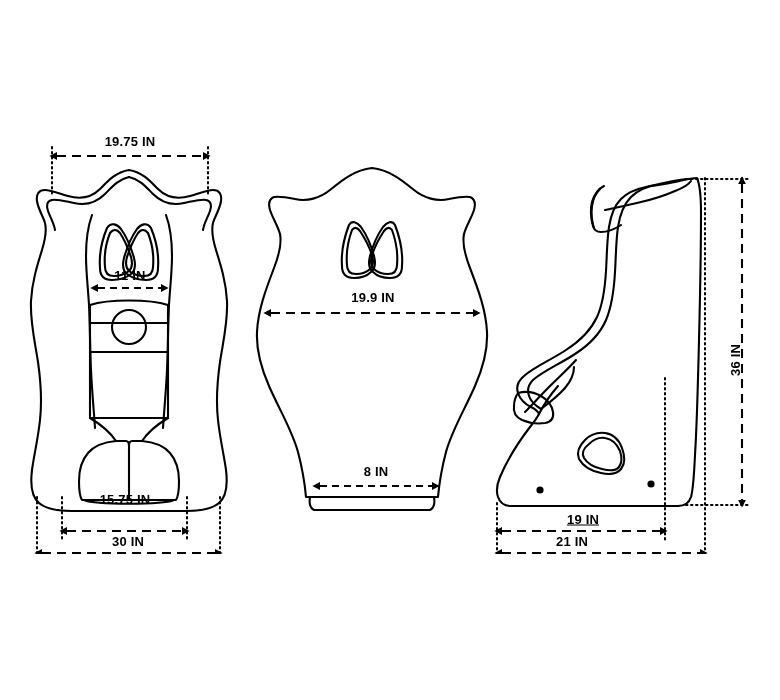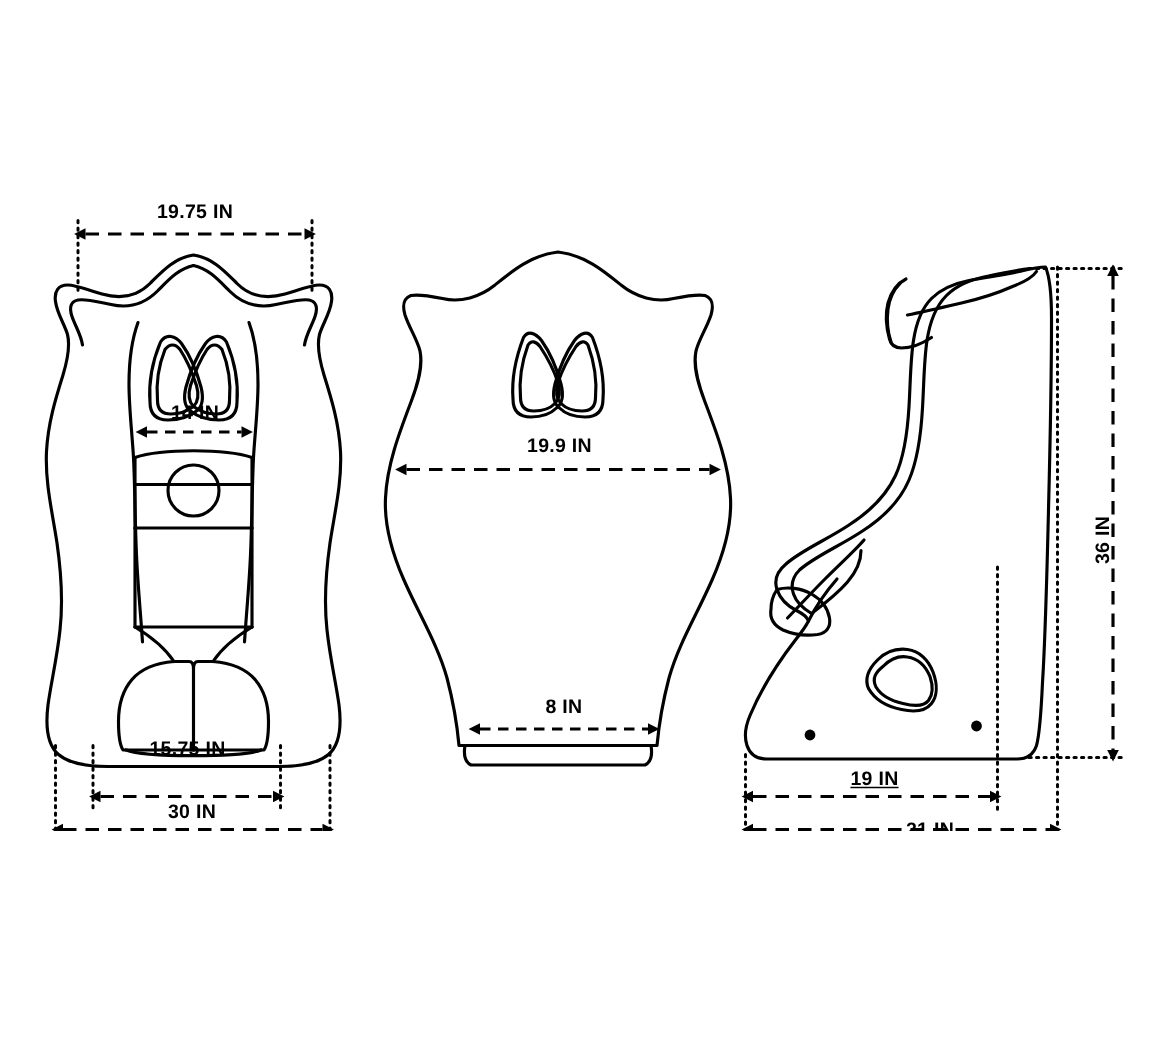--- a/index.html
+++ b/index.html
@@ -327,29 +327,29 @@
 
     <g stroke="#000" stroke-width="2.1" stroke-dasharray="9,6" fill="none">
       <line x1="502" y1="531" x2="660" y2="531" marker-start="url(#arrL)" marker-end="url(#arrR)"></line>
       <line x1="502" y1="553" x2="700" y2="553" marker-start="url(#arrL)" marker-end="url(#arrR)"></line>
       <line x1="742" y1="184" x2="742" y2="500" marker-start="url(#arrL)" marker-end="url(#arrR)"></line>
     </g>
   </svg>
 
   <div class="dim-label" style="left:130px; top:141px;">19.75 IN</div>
 
-  <div class="dim-label" style="left:130px; top:275px;">14 IN</div>
+  <div class="dim-label" style="left:130px; top:275px;">11 IN</div>
 
   <div class="dim-label" style="left:125px; top:499px;">15.75 IN</div>
 
   <div class="dim-label" style="left:128px; top:541px;">30 IN</div>
 
   <div class="dim-label" style="left:373px; top:297px;">19.9 IN</div>
 
   <div class="dim-label" style="left:376px; top:471px;">8 IN</div>
 
   <div class="dim-label" style="left:583px; top:519px;text-decoration:underline;">19 IN</div>
 
-  <div class="dim-label" style="left:620px; top:541px;margin-top:12px;">21 IN</div>
+  <div class="dim-label" style="left:572px; top:541px;">21 IN</div>
 
   <div class="dim-label rot" style="left:735px; top:360px;">36 IN</div>
 
 </div>
 
 </body></html>

